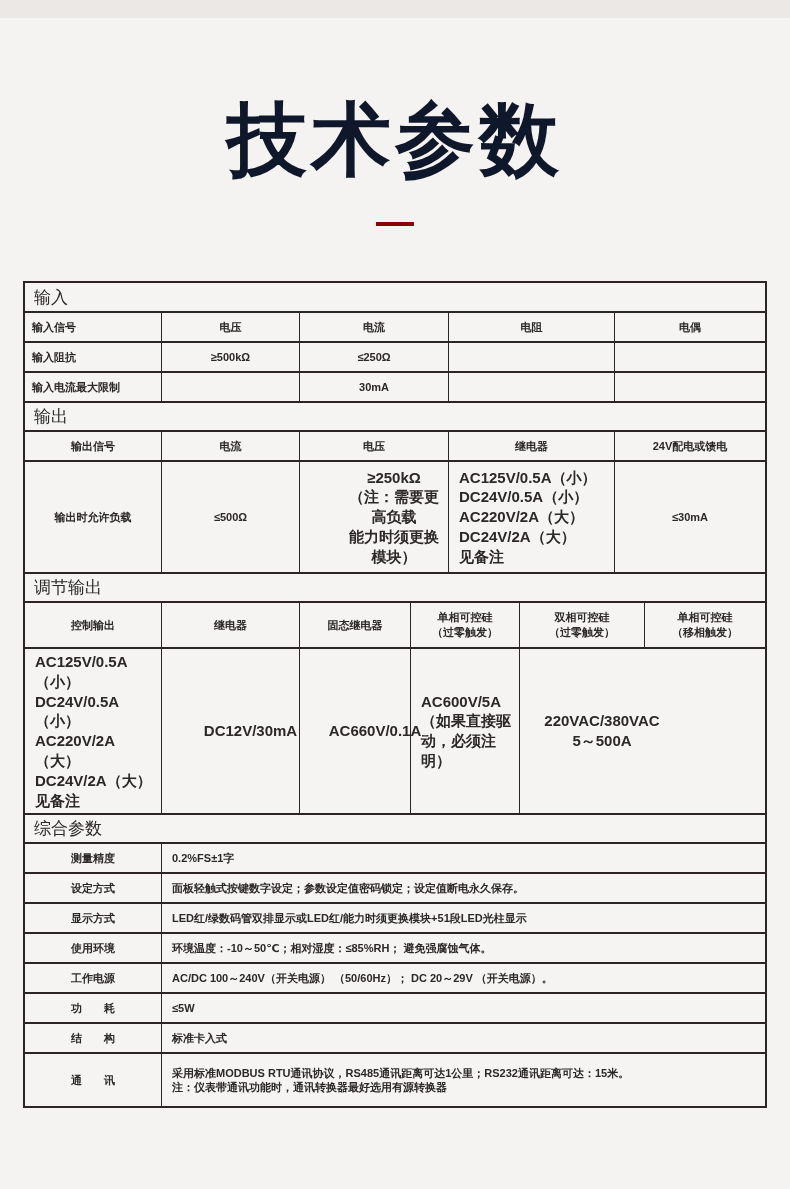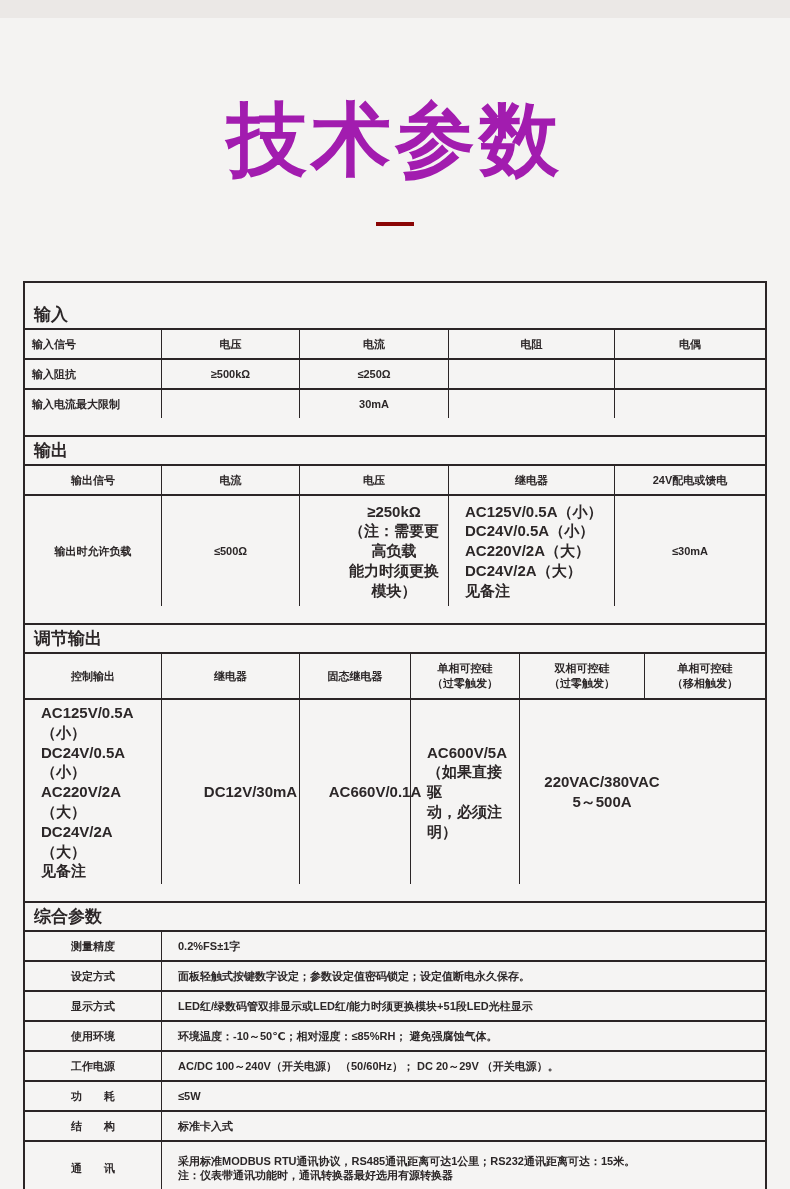--- a/index.html
+++ b/index.html
@@ -19,21 +19,21 @@
     width: 100%;
     background: #ebe8e6;
   }
   h1.page-title {
     margin-top: 82px;
     text-align: center;
     font-size: 80px;
     line-height: 80px;
     font-weight: 900;
     letter-spacing: 4px;
-    color: #a21caf;
+    color: #0f172a;
   }
   .title-underline {
     width: 38px;
     height: 4px;
     background: #8a0505;
     margin: 42px auto 0 auto;
   }
   
   .spec-table {
     width: 744px;
@@ -42,22 +42,21 @@
     background: #f5f4f3;
   }
   .spec-table > div { border-top: 2px solid #2b2526; }
   .spec-table > div:first-child { border-top: none; }
   .sec-h {
     min-height: 28px;
     display: flex;
     align-items: center;
     padding: 2px 0 2px 9px;
     font-size: 17px;
-    font-weight: bold;
-    margin-top: 17px;
+    font-weight: normal;
   }
   .row { display: grid; }
   .cols5 { grid-template-columns: 136px 138px 149px 166px 1fr; }
   .cols6 { grid-template-columns: 136px 138px 111px 109px 125px 1fr; }
   .cols2 { grid-template-columns: 136px 1fr; }
   .r30  { min-height: 30px; }
   .r46  { min-height: 46px; }
   .r54  { min-height: 54px; }
   .r100 { min-height: 100px; }
   .r112 { min-height: 112px; }
@@ -73,21 +72,21 @@
   }
   .c + .c { border-left: 1.5px solid #2b2526; }
   .c.left {
     justify-content: flex-start;
     text-align: left;
     padding-left: 7px;
   }
   .c.vleft {
     justify-content: flex-start;
     text-align: left;
-    padding-left: 16px;
+    padding-left: 10px;
   }
   .pre { white-space: pre-line; }
   .fs15 { font-size: 15px; padding-left: 44px; }
 </style>
 </head>
 <body>
 
 <div class="top-strip"></div>
 
 <h1 class="page-title">技术参数</h1>

